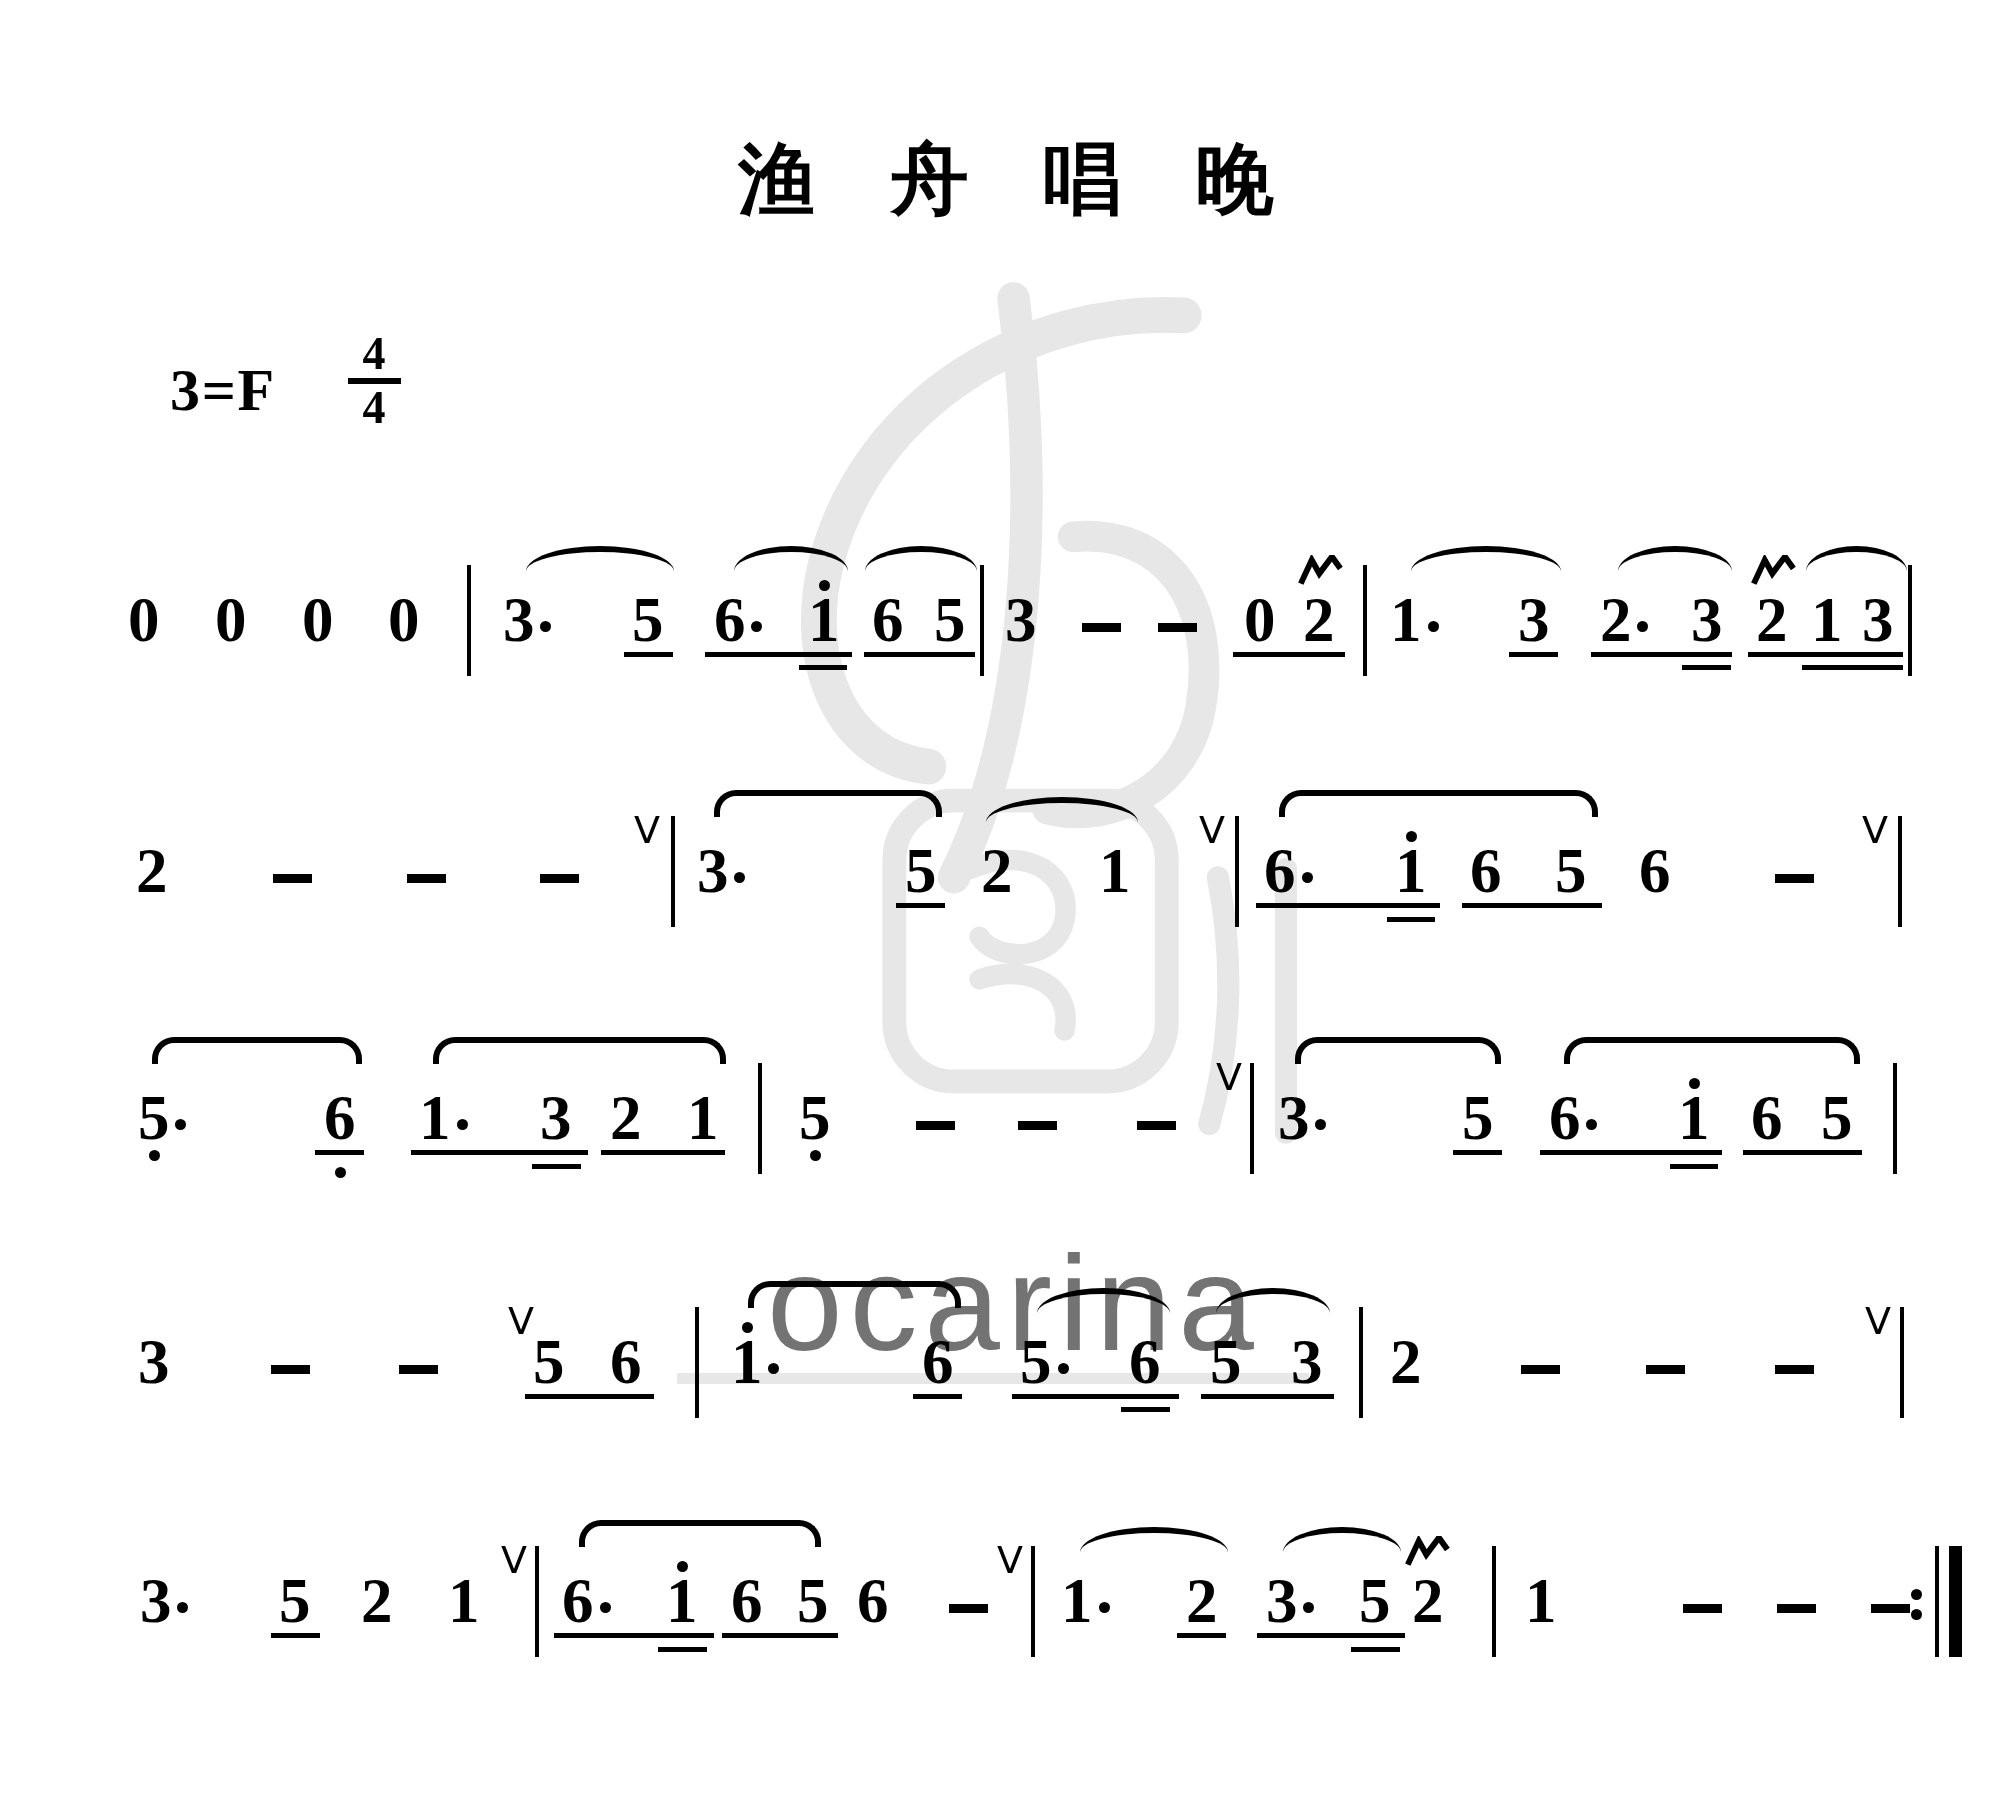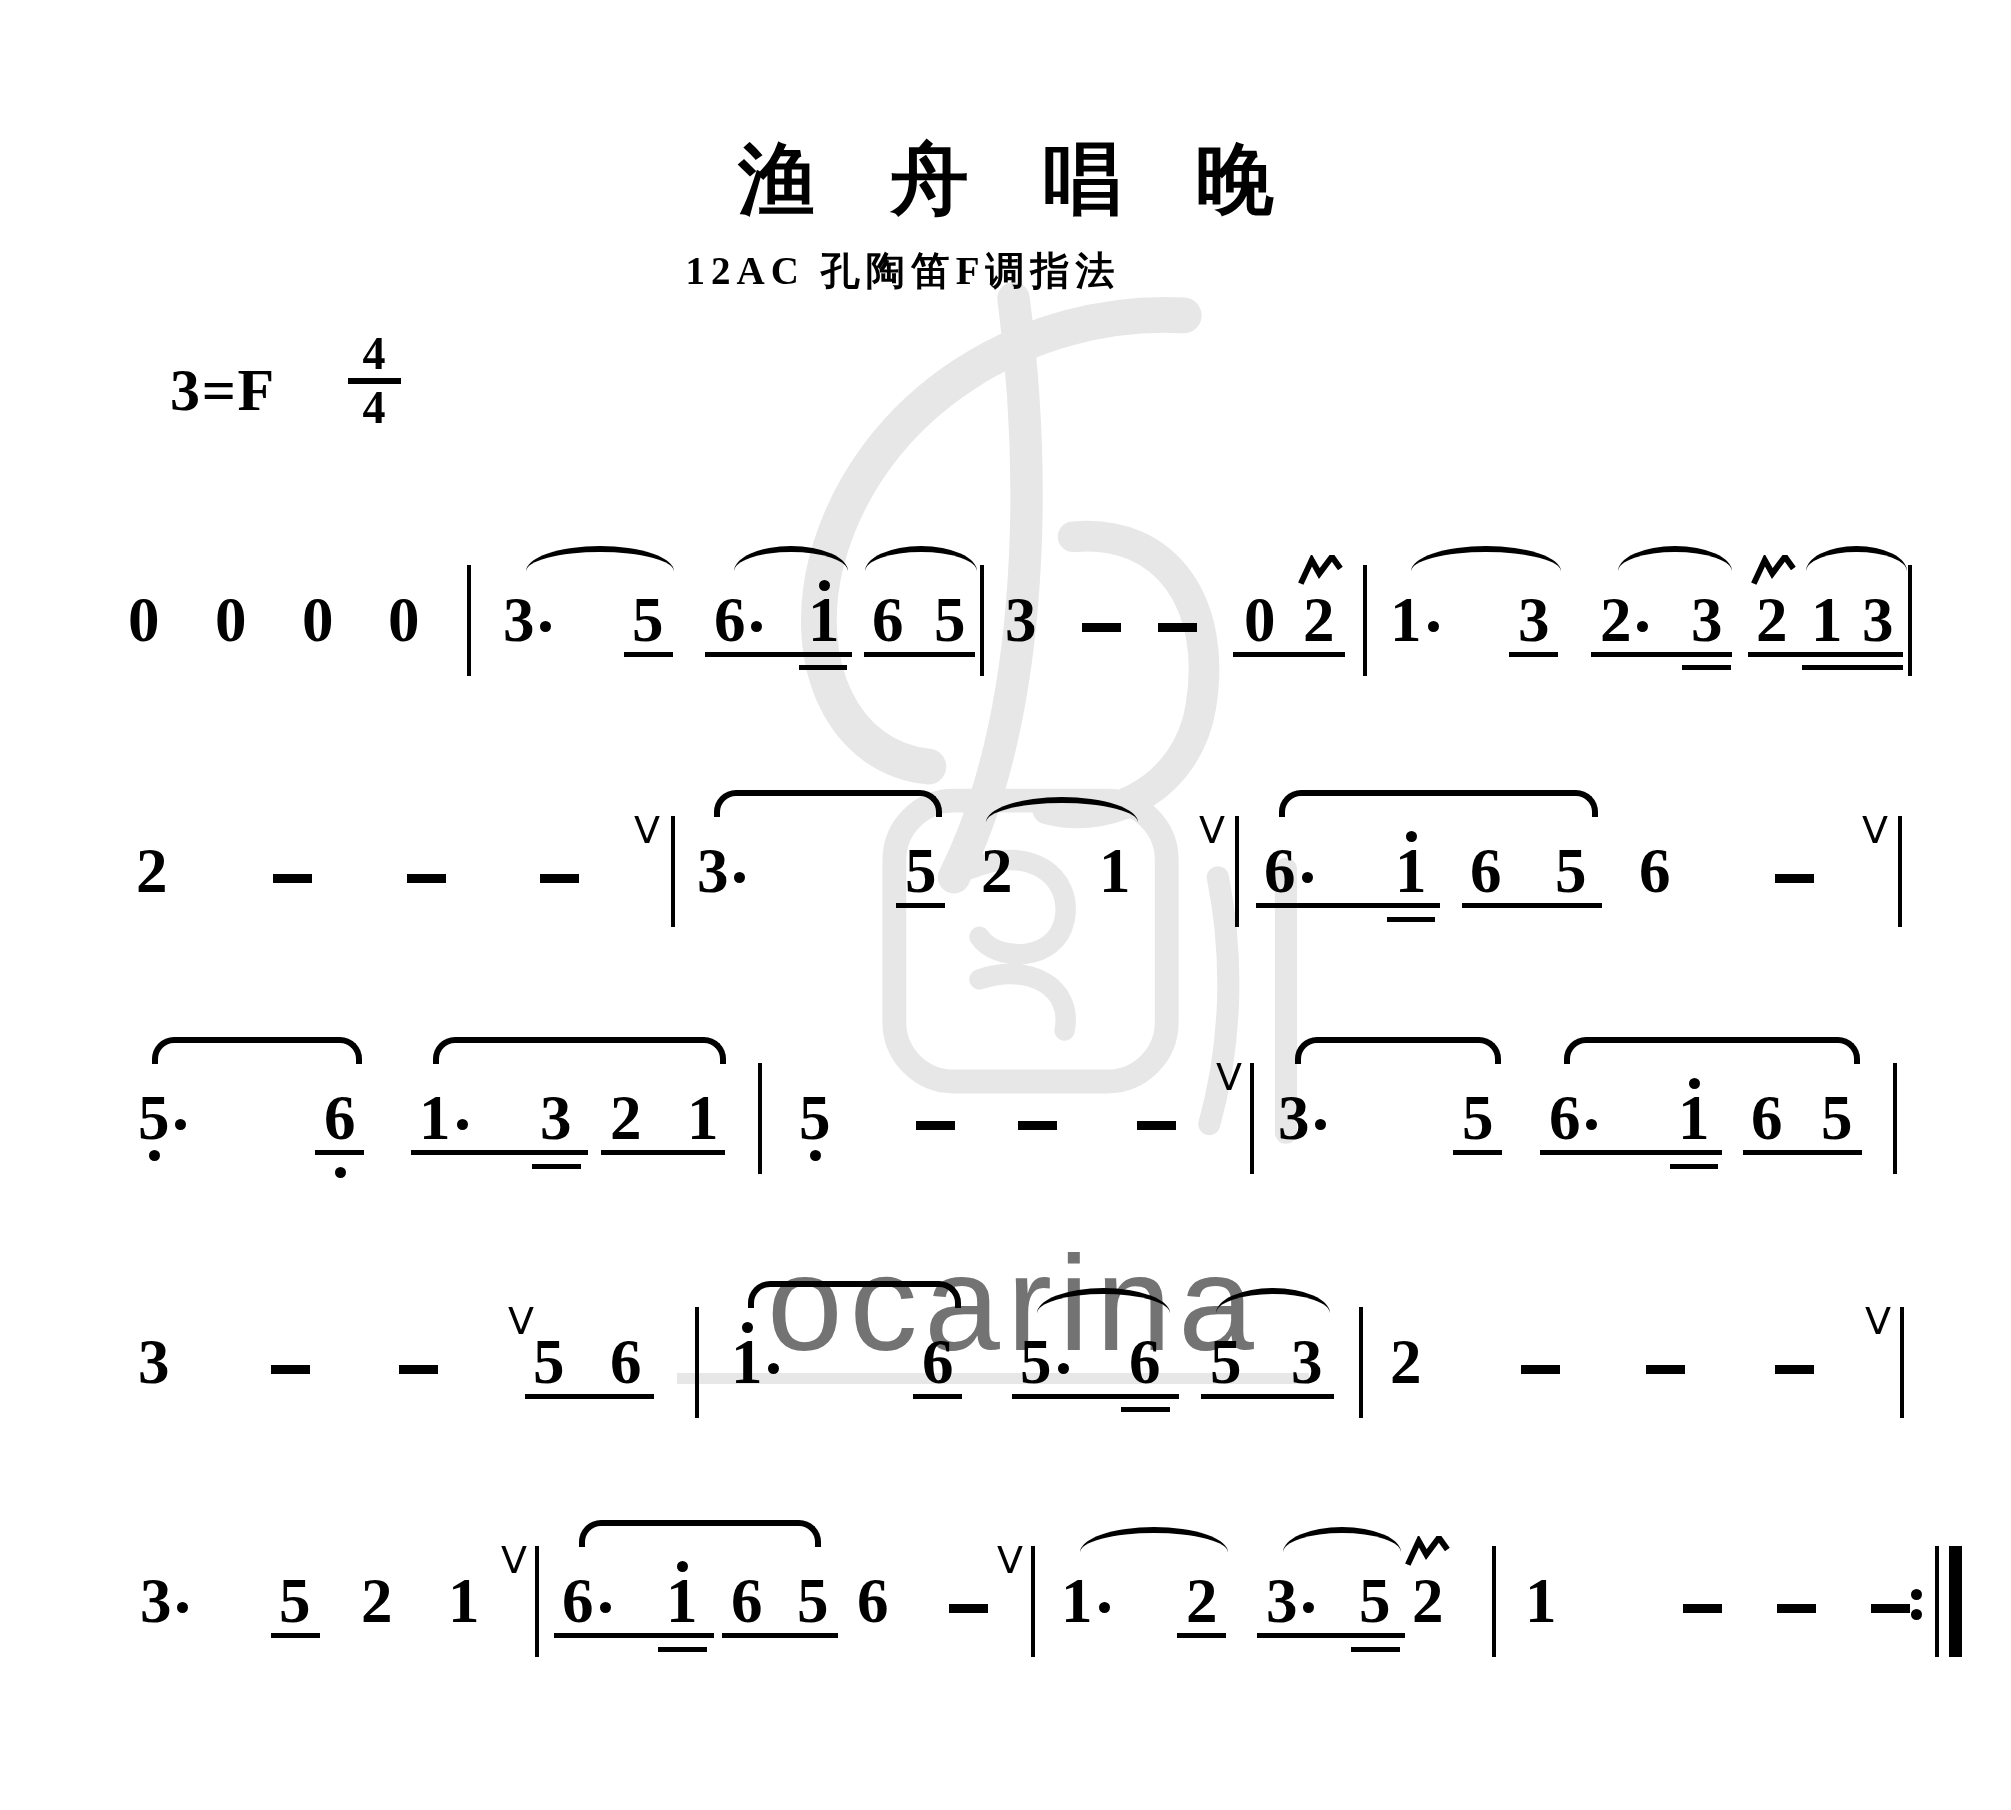--- a/index.html
+++ b/index.html
@@ -51,21 +51,20 @@
     <path d="M 400 20 C 430 250 420 520 330 700" stroke="#e7e7e7" stroke-width="38" stroke-linecap="round"></path>
     <path d="M 470 300 C 580 290 640 380 620 500 C 605 590 520 640 440 620" stroke="#e7e7e7" stroke-width="36" stroke-linecap="round"></path>
     <rect x="260" y="610" width="320" height="330" rx="70" stroke="#e7e7e7" stroke-width="28"></rect>
     <path d="M 350 690 C 420 660 470 700 460 750 C 450 800 380 800 360 770 M 360 820 C 420 800 470 830 460 880" stroke="#e7e7e7" stroke-width="24" stroke-linecap="round"></path>
     <path d="M 640 700 C 660 800 655 900 630 990 M 720 690 L 720 1000" stroke="#e7e7e7" stroke-width="26" stroke-linecap="round"></path>
   </svg>
   <div id="wm-ocarina" class="wm">ocarina</div>
   <div id="wm-rule" class="abs"></div>
 
   <div id="title">渔 舟 唱 晚</div>
-  <div id="subtitle">12AC 孔陶笛F调指法</div>
   <div id="keysig">3=F</div>
   <div id="timesig">
     <div class="tnum">4</div>
     <div class="trule"></div>
     <div class="tnum">4</div>
   </div>
 
   <div id="score">
       <div class="slur-arc" style="left: 526px; top: 546px; width: 148px;"></div>
       <div class="slur-arc" style="left: 734px; top: 546px; width: 114px;"></div>

